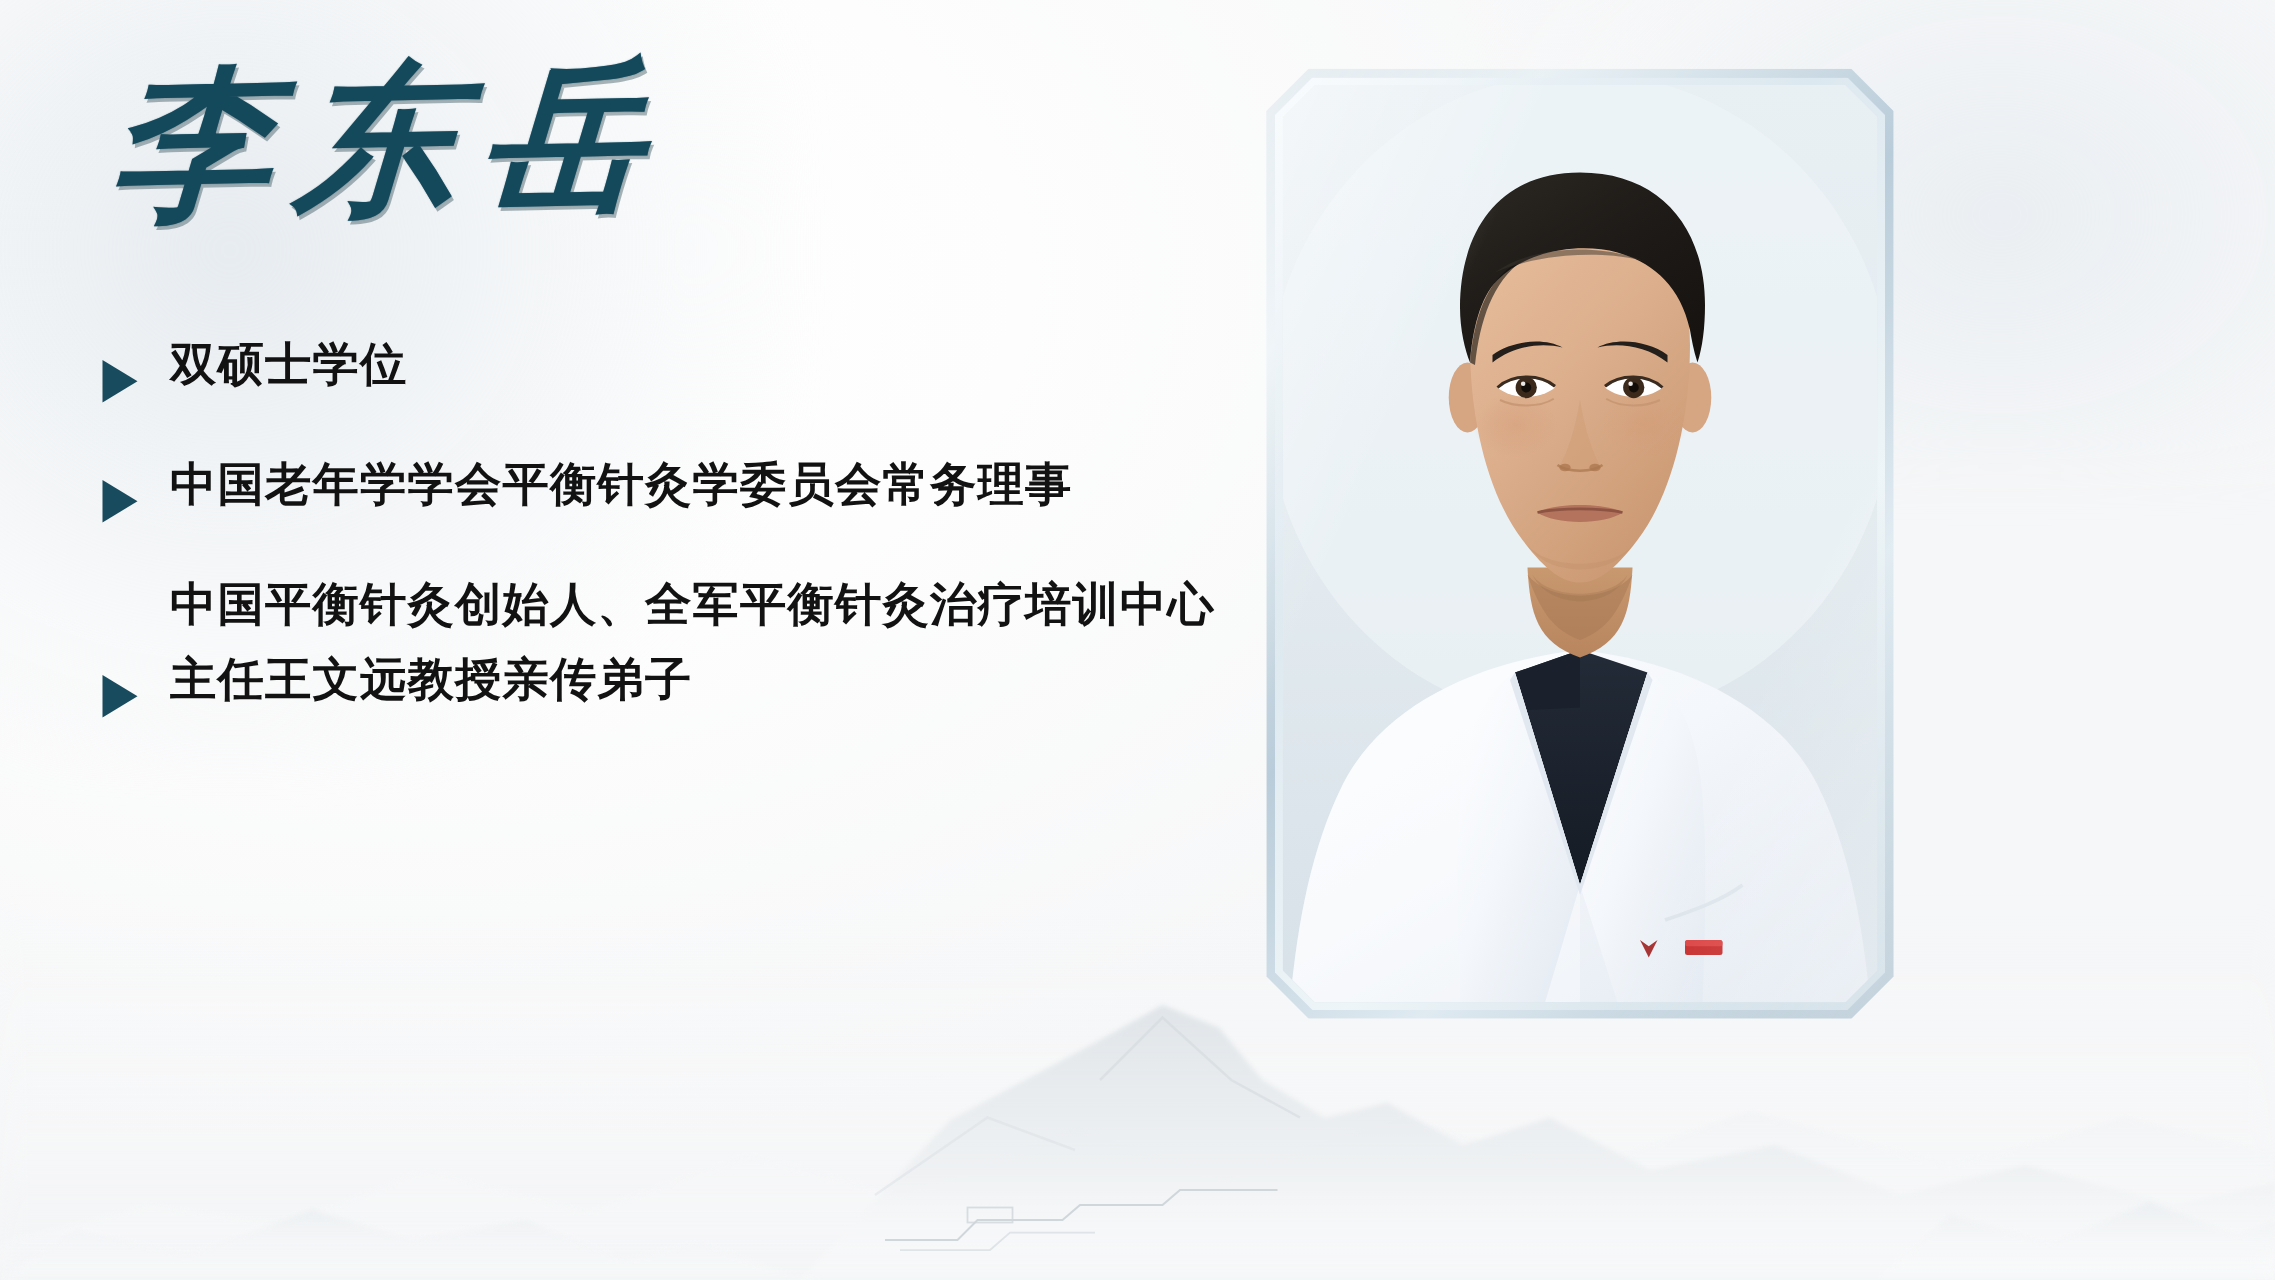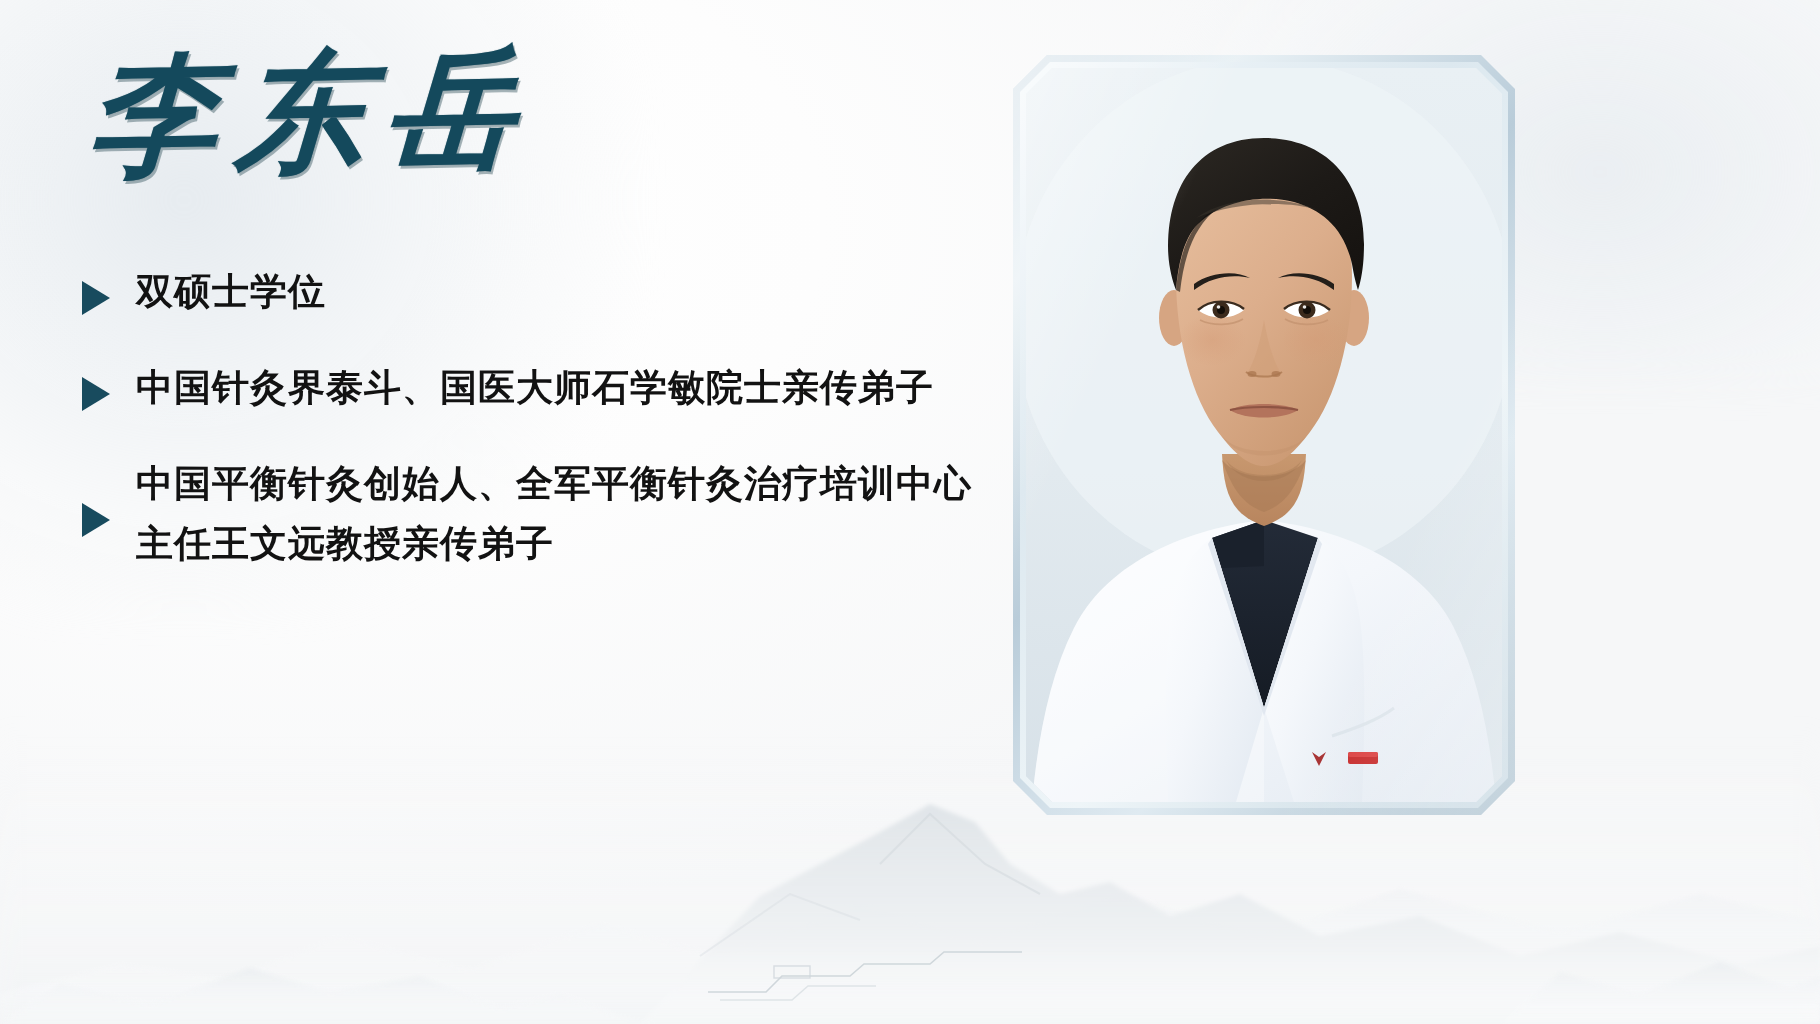--- a/index.html
+++ b/index.html
@@ -81,21 +81,21 @@
 
   .credentials {
     position: absolute;
     left: 82px;
     top: 262px;
     width: 900px;
   }
 
   .cred-item {
     display: flex;
-    align-items: center;
+    align-items: flex-end;
     margin-bottom: 36px;
   }
   .cred-item:last-child { margin-bottom: 0; }
 
   .cred-bullet {
     flex: 0 0 auto;
     width: 0; height: 0;
     margin-top: 13px;
     margin-right: 26px;
     border-top: 17px solid transparent;
@@ -227,25 +227,25 @@
     <div class="person-name">李东岳</div>
 
     <div class="credentials">
 
       <div class="cred-item">
         <span class="cred-bullet"></span>
         <span class="cred-text">双硕士学位</span>
       </div>
 
 
-
       <div class="cred-item">
         <span class="cred-bullet"></span>
-        <span class="cred-text">中国针灸界泰斗、国医大师石学敏院士亲传弟子</span>
+        <span class="cred-text">中国老年学学会平衡针灸学委员会常务理事</span>
       </div>
+
 
       <div class="cred-item">
         <span class="cred-bullet"></span>
         <span class="cred-text">中国平衡针灸创始人、全军平衡针灸治疗培训中心主任王文远教授亲传弟子</span>
       </div>
 
     </div>
   </div>
 
   <div class="portrait-wrap">

